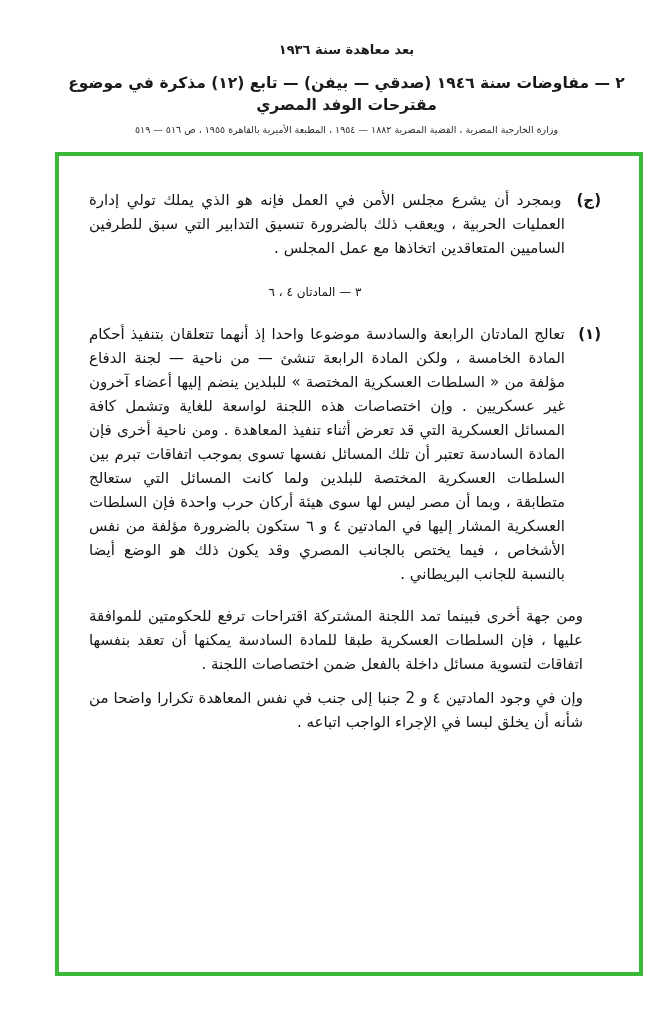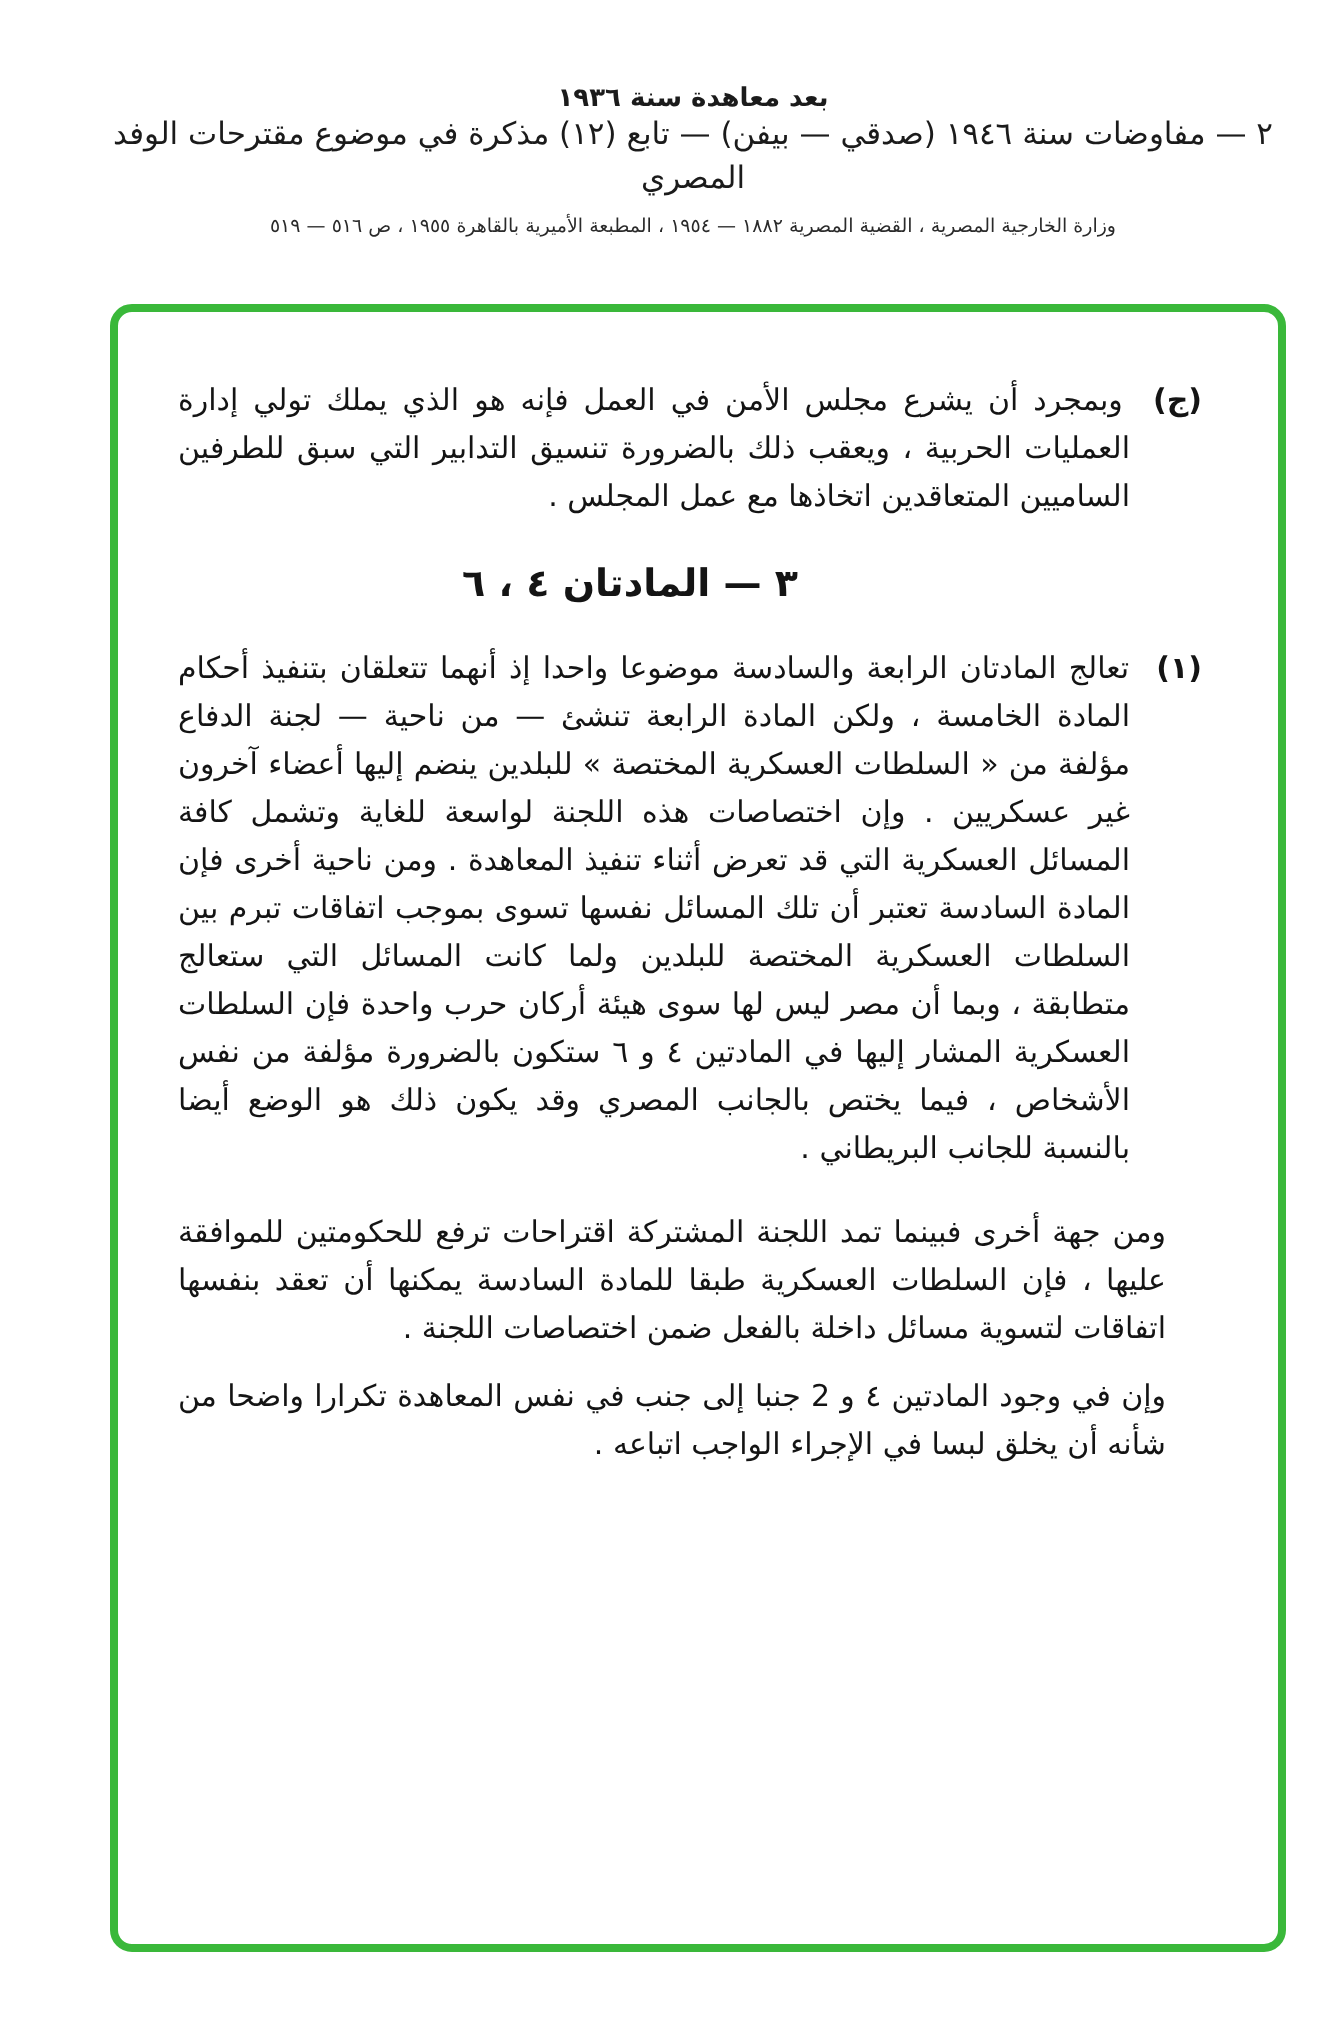--- a/index.html
+++ b/index.html
@@ -19,41 +19,42 @@
     text-align: center;
     padding-left: 28px;
   }
   .header-small {
     font-size: 13px;
     font-weight: bold;
     letter-spacing: 1px;
     direction: rtl;
   }
   .title-line {
+    margin-top: 16px;
     padding: 0 10px;
     font-size: 15.5px;
-    font-weight: normal;
+    font-weight: bold;
     text-align: center;
     direction: rtl;
     line-height: 1.4;
   }
   .citation-line {
     margin-top: 8px;
     font-size: 9.5px;
     direction: rtl;
     color: #2a2a2a;
   }
   .body-frame {
     position: absolute;
     left: 55px;
     right: 22px;
     top: 152px;
     height: 824px;
     border: 4px solid #3ab83a;
-    border-radius: 11px;
+    border-radius: 0;
     background: #ffffff;
     padding: 32px 38px 24px 30px;
     overflow: hidden;
   }
   .doc-text {
     direction: rtl;
     text-align: justify;
     font-size: 15px;
     line-height: 24px;
     color: #141414;
@@ -63,22 +64,22 @@
     padding-right: 2.4em;
     text-indent: -2.4em;
   }
   .para .marker {
     font-weight: bold;
     margin-left: 0.5em;
   }
   .para.indented { padding-right: 1.2em; }
   .section-heading {
     text-align: center;
-    font-size: 19px;
-    font-weight: bold;
+    font-size: 12px;
+    font-weight: normal;
     margin: 20px 60px 18px 0;
   }
   .spacer-before { margin-top: 18px; }
 </style>
 </head>
 <body>
 
 <header class="page-header">
   <div class="header-small">بعد معاهدة سنة ١٩٣٦</div>
   <div class="title-line">٢ — مفاوضات سنة ١٩٤٦ (صدقي — بيفن) — تابع (١٢) مذكرة في موضوع مقترحات الوفد المصري</div>

